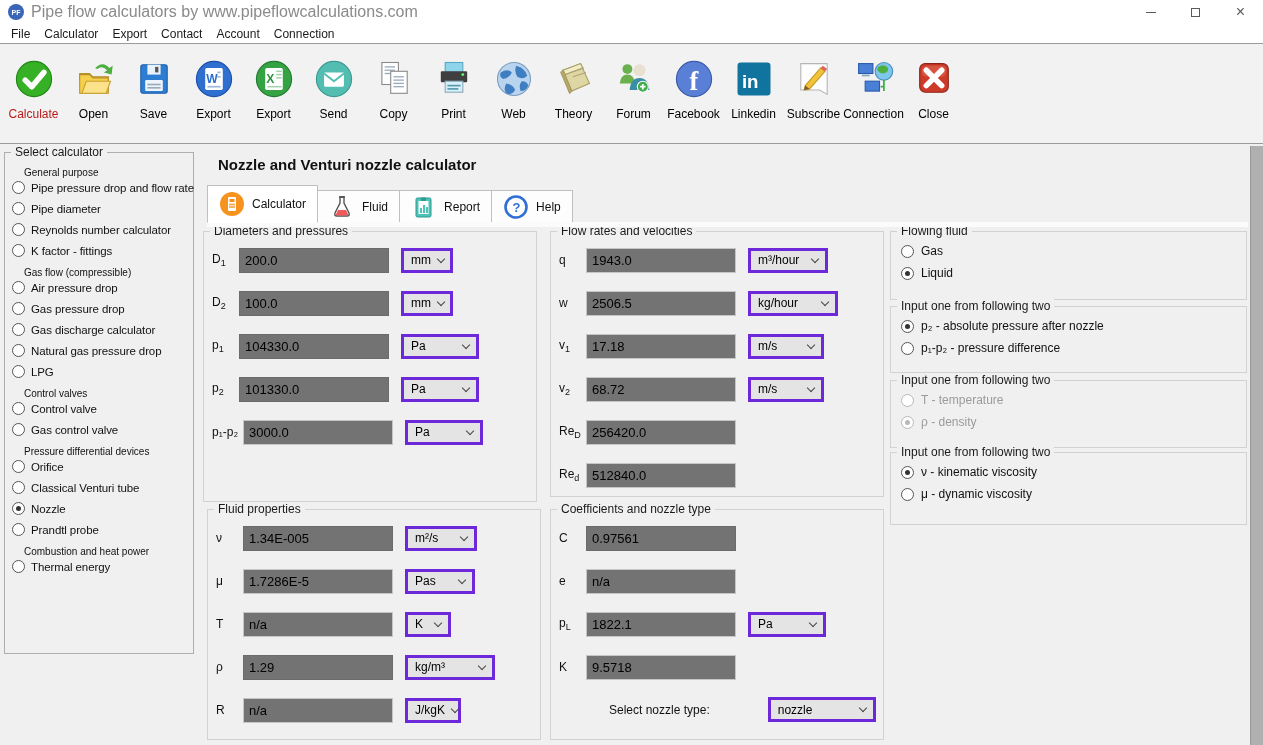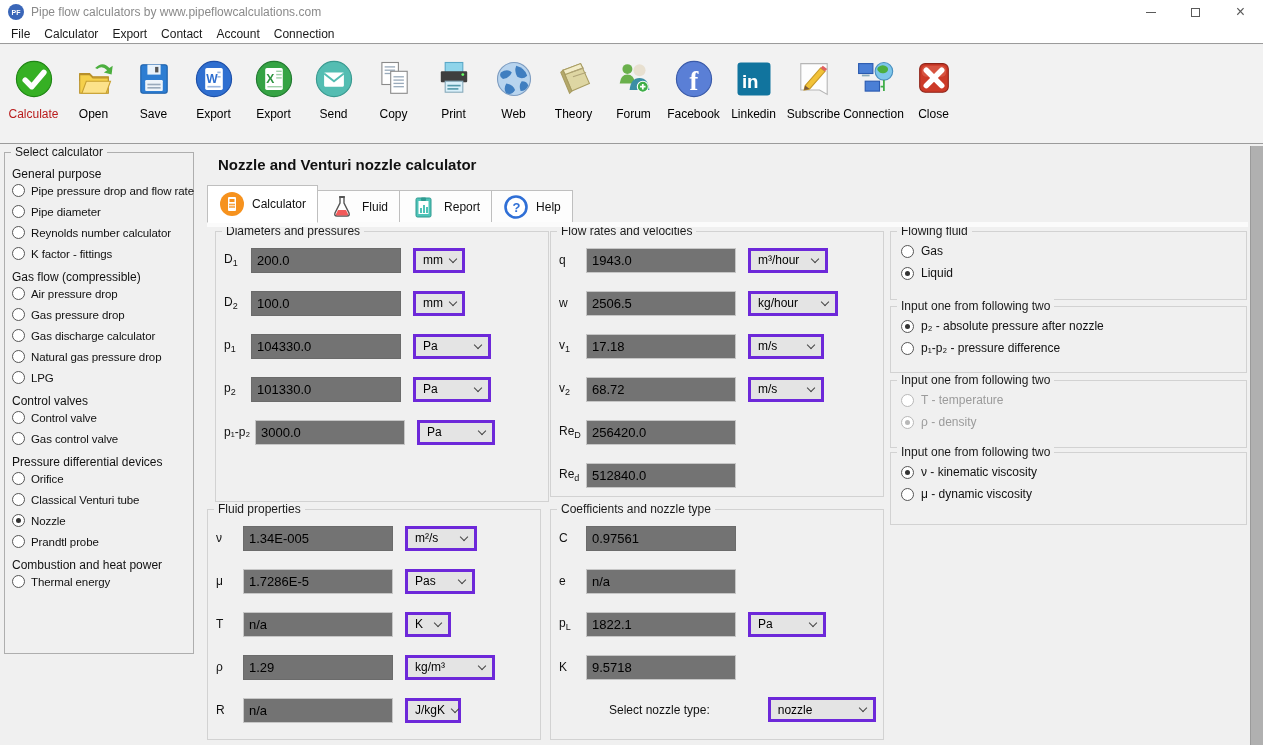--- a/index.html
+++ b/index.html
@@ -6,21 +6,21 @@
   html,body { margin:0; padding:0; }
   body {
     width:1263px; height:745px; position:relative; overflow:hidden;
     background:#f0f0f0; font-family:"Liberation Sans", sans-serif; color:#111;
   }
   
   .titlebar { position:absolute; left:0; top:0; width:1263px; height:24px; background:#fff;
     display:flex; align-items:center; padding-left:8px; }
   .app-icon { width:16px; height:16px; border-radius:50%; background:#3a66b8; color:#fff;
     font-size:7px; font-weight:bold; display:flex; align-items:center; justify-content:center; flex:none; }
-  .title-text { margin-left:7px; font-size:12px; color:#8a8a8a; white-space:nowrap; }
+  .title-text { margin-left:7px; font-size:16px; color:#8a8a8a; white-space:nowrap; }
   .win-controls { margin-left:auto; display:flex; height:24px; }
   .win-btn { width:45px; height:24px; display:flex; align-items:center; justify-content:center;
     color:#5a5a5a; font-size:16px; }
   .min-glyph { width:10px; height:1px; background:#5a5a5a; display:inline-block; }
   .max-glyph { width:9px; height:9px; border:1px solid #5a5a5a; display:inline-block; }
   
   .menubar { position:absolute; left:0; top:24px; width:1263px; height:20px; background:#fff;
     border-bottom:1px solid #9b9b9b; display:flex; align-items:center; padding-left:5px; }
   .menu-item { font-size:12px; color:#1a1a1a; padding:0 8px 0 6px; }
   
@@ -30,21 +30,21 @@
   .tb-icon { width:44px; height:44px; display:block; }
   .tb-icon svg { width:44px; height:44px; display:block; }
   .tb-label { font-size:12px; color:#000; margin-top:6px; white-space:nowrap; }
   .tb-btn.calc .tb-label { color:#b91c1c; }
   
   .legend { position:absolute; top:-8px; left:6px; background:#f0f0f0; padding:0 4px;
     font-size:12px; color:#1a1a1a; white-space:nowrap; }
   .sidebar-box { position:absolute; left:4px; top:152px; width:190px; height:502px;
     border:1px solid #aeaeae; background:#f0f0f0; }
   .sb-body { padding:12px 2px 0 5px; }
-  .sb-header { font-size:12px; color:#111; margin:10px 0 3px 2px; white-space:nowrap; }
+  .sb-header { font-size:10px; color:#111; margin:10px 0 3px 14px; white-space:nowrap; }
   .sb-header:first-child { margin-top:2px; }
   .sb-item { display:flex; align-items:center; margin:0 0 8px 2px; white-space:nowrap; }
   .sb-item-label { font-size:11.5px; margin-left:6px; letter-spacing:-0.1px; }
   .radio { width:13px; height:13px; border-radius:50%; border:1px solid #565656; background:#fff;
     position:relative; flex:none; display:inline-block; }
   .radio.on::after { content:""; position:absolute; left:3px; top:3px; right:3px; bottom:3px;
     border-radius:50%; background:#333; }
   .radio.disabled { border-color:#b8b8b8; }
   .radio.disabled.on::after { background:#b8b8b8; }
   
@@ -53,21 +53,21 @@
   .tab { height:33px; background:#fdfdfd; border:1px solid #bfbfbf; border-left-width:0;
     display:flex; align-items:center; padding:0 11px; }
   .tab:first-child { border-left-width:1px; }
   .tab.active { height:38px; background:#fff; border-left-width:1px; border-bottom:1px solid #fff; z-index:3; }
   .tab-icon { width:26px; height:26px; margin-right:7px; }
   .tab-icon svg { width:26px; height:26px; display:block; }
   .tab-label { font-size:12px; color:#111; }
   .tab-pagebar { position:absolute; left:207px; top:222px; width:1041px; height:5px; background:#fbfbfb; z-index:1; }
   
   .group { position:absolute; border:1px solid #d2d2d2; background:#f0f0f0; }
-  .g-diam  { left:215px; top:231px; width:334px; height:271px; }
+  .g-diam  { left:203px; top:231px; width:334px; height:271px; }
   .g-flow  { left:550px; top:231px; width:334px; height:266px; }
   .g-fluid { left:207px; top:509px; width:334px; height:231px; }
   .g-coef  { left:550px; top:509px; width:334px; height:231px; }
   .group-body { padding:15px 0 0 8px; }
   .frow { display:flex; align-items:center; height:26px; margin-bottom:17px; }
   .flabel { min-width:22px; margin-right:5px; font-size:12px; color:#111; white-space:nowrap; }
   .flabel sub { font-size:9px; }
   .fval { width:150px; height:25px; border:1px solid #6b6b6b; background:#737373; font-size:13px;
     font-family:"Liberation Sans", sans-serif; padding:0 5px; color:#000; }
   .fval.ro { border-color:#c6c6c6; }

